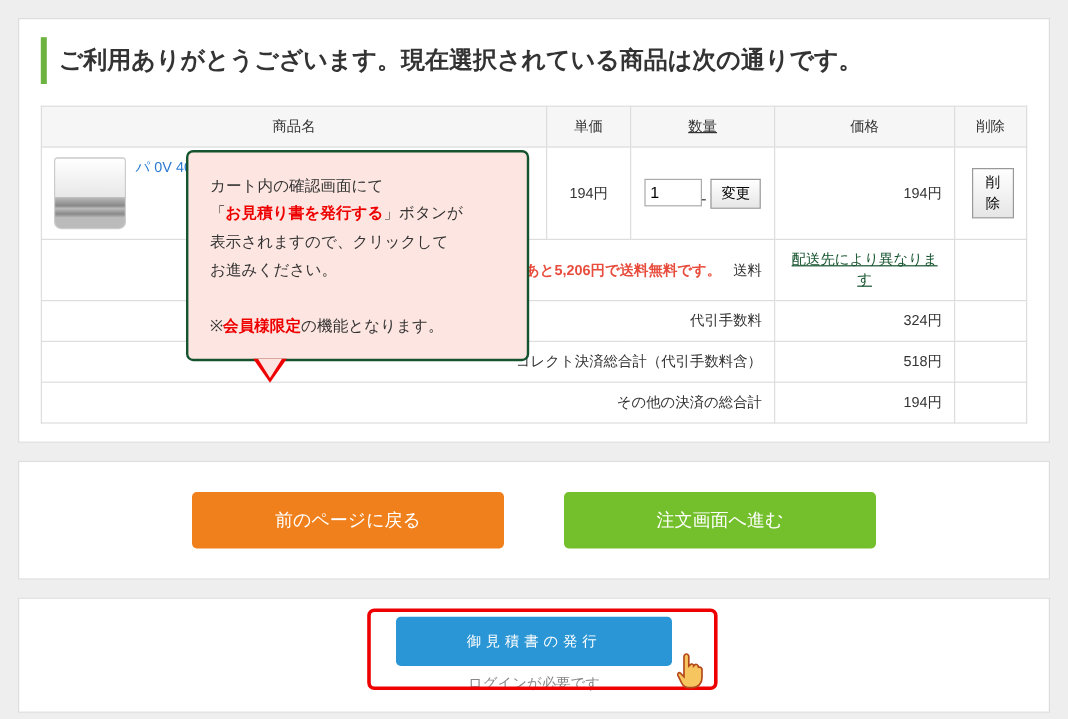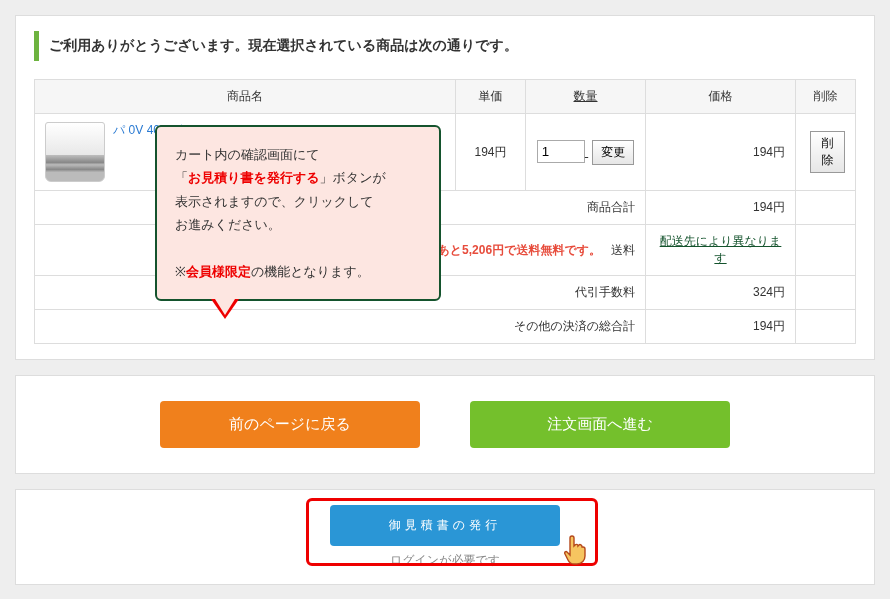--- a/index.html
+++ b/index.html
@@ -1,19 +1,19 @@
 <!DOCTYPE html>
 <html><head>
 <meta charset="utf-8">
 <style>
 * { box-sizing: border-box; margin: 0; padding: 0; }
 body { font-family: "Hiragino Kaku Gothic ProN", "メイリオ", Meiryo, sans-serif; background: #eee; padding: 15px; font-size: 13px; color: #333; }
 .panel { background: #fff; padding: 15px 18px; border: 1px solid #ddd; }
 .panel + .panel { margin-top: 15px; }
-.heading { border-left: 5px solid #6db33f; padding: 6px 10px; font-weight: bold; font-size: 14px; margin-bottom: 18px; }
+.heading { border-left: 5px solid #6db33f; padding: 6px 10px; font-weight: bold; font-size: 20px; margin-bottom: 18px; }
 table.cart { width: 100%; border-collapse: collapse; }
 table.cart th, table.cart td { border: 1px solid #ddd; padding: 8px 10px; font-size: 12px; }
 table.cart th { background: #f6f6f6; font-weight: normal; text-align: center; }
 table.cart td { vertical-align: middle; }
 .col-unit { width: 70px; text-align: center; }
 .col-qty { width: 120px; text-align: center; text-decoration: underline; }
 .col-price { width: 150px; text-align: right; }
 .col-del { width: 60px; text-align: center; }
 .prod-row td { height: 70px; }
 .prod-cell { position: relative; }
@@ -66,35 +66,35 @@
         <td class="col-qty">
           <input class="qty-input" value="1" style="">
           <button class="small-btn">変更</button>
         </td>
         <td class="col-price">194円</td>
         <td class="col-del">
           <button class="small-btn">削除</button>
         </td>
       </tr>
       <tr>
-        <td colspan="3" class="summary-label">商品合計</td>
-        <td class="col-price">194円</td>
-        <td></td>
-      </tr>
-      <tr>
         <td colspan="3" class="summary-label">
           <span class="free-ship">あと5,206円で送料無料です。</span>
           &nbsp;&nbsp;<span>送料</span>
         </td>
         <td class="note-ship">配送先により異なります</td>
         <td></td>
       </tr>
       <tr>
         <td colspan="3" class="summary-label">代引手数料</td>
         <td class="col-price">324円</td>
+        <td></td>
+      </tr>
+      <tr>
+        <td colspan="3" class="summary-label">コレクト決済総合計（代引手数料含）</td>
+        <td class="col-price">518円</td>
         <td></td>
       </tr>
       <tr>
         <td colspan="3" class="summary-label">その他の決済の総合計</td>
         <td class="col-price">194円</td>
         <td></td>
       </tr>
     </tbody>
   </table>
 </div>

